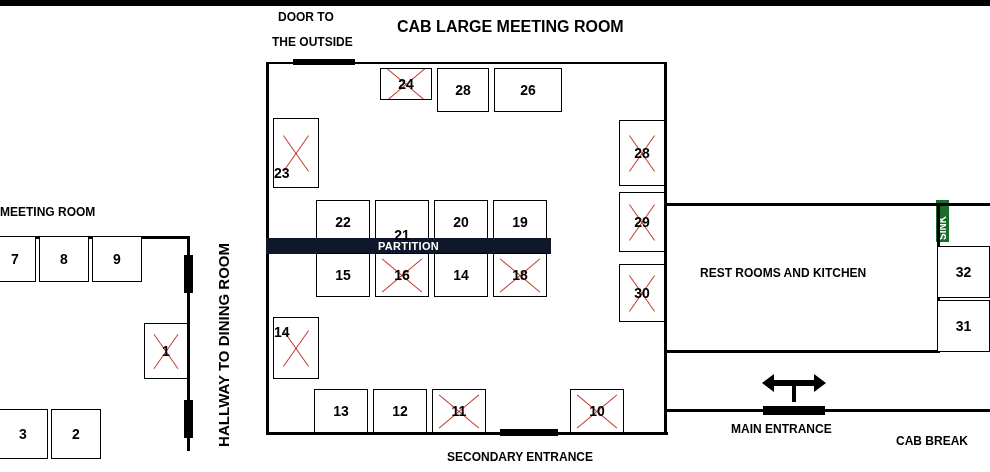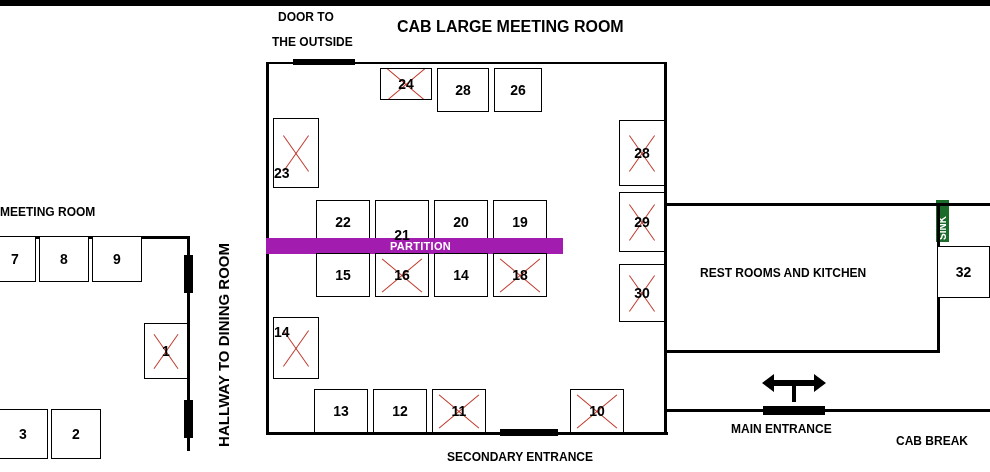--- a/index.html
+++ b/index.html
@@ -23,21 +23,21 @@
   .seat.x::before{transform:rotate(40deg);}
   .seat.x::after{transform:rotate(-40deg);}
   .seat.x{overflow:hidden;}
   .seat span{position:relative;z-index:2;}
 
   .seat.tallx::before{transform:rotate(55deg);}
   .seat.tallx::after{transform:rotate(-55deg);}
 
   .seat.num-left{justify-content:flex-start;}
 
-  .partition{position:absolute;background:#a21caf;display:flex;align-items:center;justify-content:center;padding-left:12px;}
+  .partition{position:absolute;background:#0f172a;display:flex;align-items:center;justify-content:center;}
   .partition span{color:#fff;font-size:11px;font-weight:bold;letter-spacing:.3px;}
 
   .vert{position:absolute;font-weight:bold;font-size:15px;color:#000;
         writing-mode:vertical-rl;transform:rotate(180deg);white-space:nowrap;}
   .vert.sink{color:#fff;background:#1b6b2b;font-size:10px;padding:2px 1px;}
 
   .arrow{position:absolute;}
 </style>
 </head>
 <body>
@@ -75,21 +75,21 @@
   <div class="wall" style="left:500px;top:429px;width:58px;height:7px;"></div>
 
   <div class="wall" style="left:558px;top:432px;width:110px;height:3px;"></div>
 
   <div class="seat x" style="left:380px;top:68px;width:52px;height:32px;">
       <span>24</span>
     </div>
   <div class="seat" style="left:437px;top:68px;width:52px;height:44px;">
       <span>28</span>
     </div>
-  <div class="seat" style="left:494px;top:68px;width:48px;height:44px;">
+  <div class="seat" style="left:494px;top:68px;width:68px;height:44px;">
       <span>26</span>
     </div>
 
   <div class="seat x tallx num-left" style="left:273px;top:118px;width:46px;height:70px;align-items:flex-end;padding-bottom:6px;">
       <span>23</span>
     </div>
   <div class="seat x tallx num-left" style="left:273px;top:317px;width:46px;height:62px;align-items:flex-start;padding-top:6px;">
       <span>14</span>
     </div>
 
@@ -172,20 +172,23 @@
       <span>2</span>
     </div>
 
   <div class="wall" style="left:664px;top:203px;width:326px;height:3px;"></div>
   <div class="wall" style="left:664px;top:350px;width:276px;height:3px;"></div>
   <div class="wall" style="left:937px;top:203px;width:3px;height:150px;"></div>
 
   <div class="seat" style="left:937px;top:246px;width:53px;height:52px;">
       <span>32</span>
     </div>
+  <div class="seat" style="left:937px;top:300px;width:53px;height:52px;">
+      <span>31</span>
+    </div>
 
   <div class="wall" style="left:667px;top:409px;width:100px;height:3px;"></div>
   <div class="wall" style="left:763px;top:406px;width:62px;height:9px;"></div>
   <div class="wall" style="left:822px;top:409px;width:168px;height:3px;"></div>
 
   <svg class="arrow" style="left:762px;top:366px;" width="64" height="36" viewBox="0 0 64 36">
     <path d="M30 36 L30 16 L34 16 L34 36 Z" fill="#000"></path>
     <path d="M30 14 L52 14 L52 8 L64 17 L52 26 L52 20 L30 20 Z" fill="#000"></path>
     <path d="M34 14 L12 14 L12 8 L0 17 L12 26 L12 20 L34 20 Z" fill="#000"></path>
   </svg>

